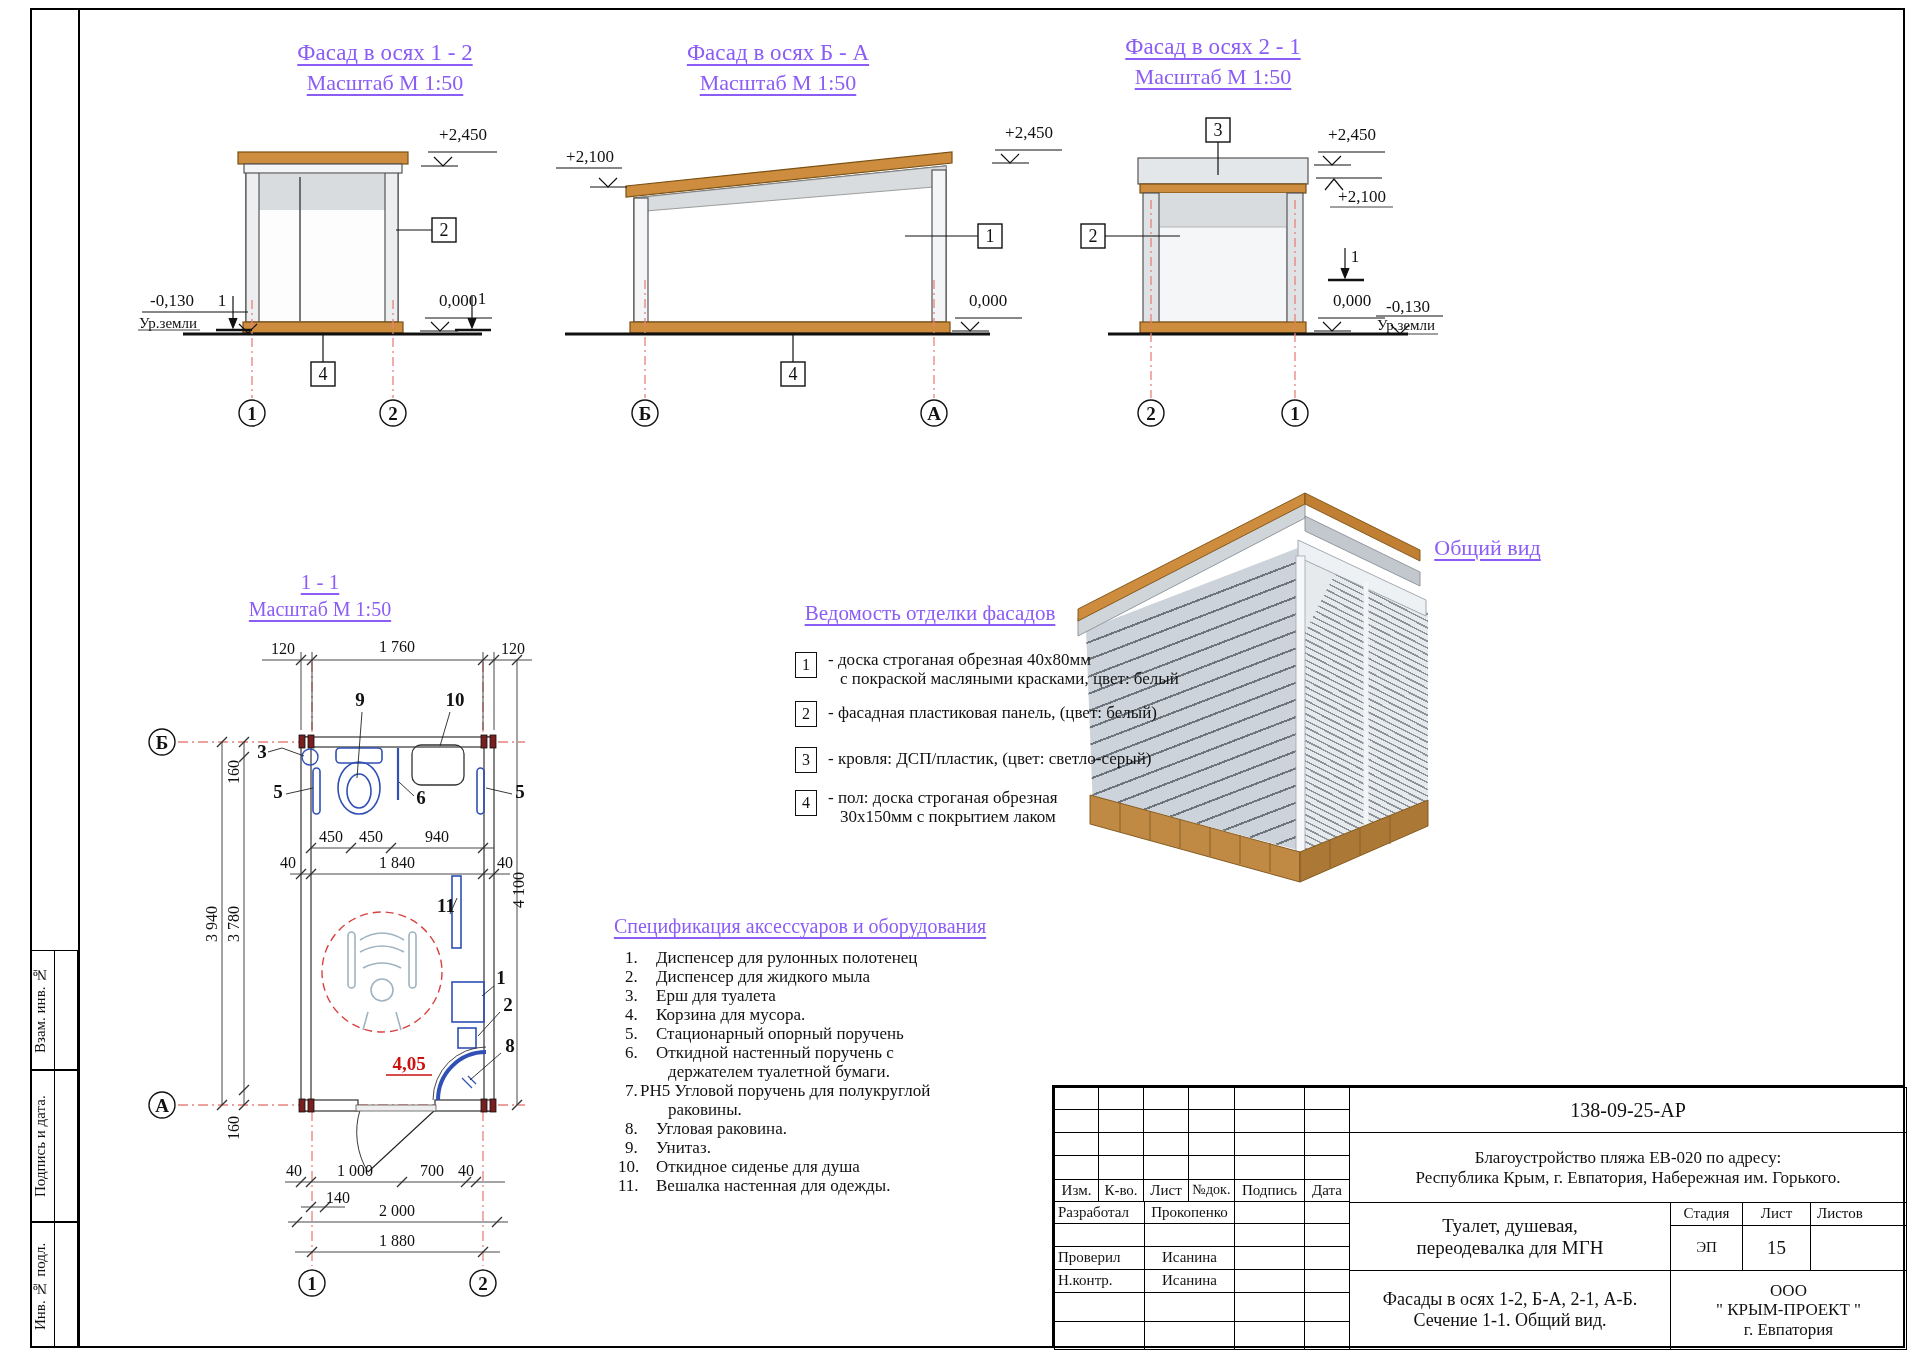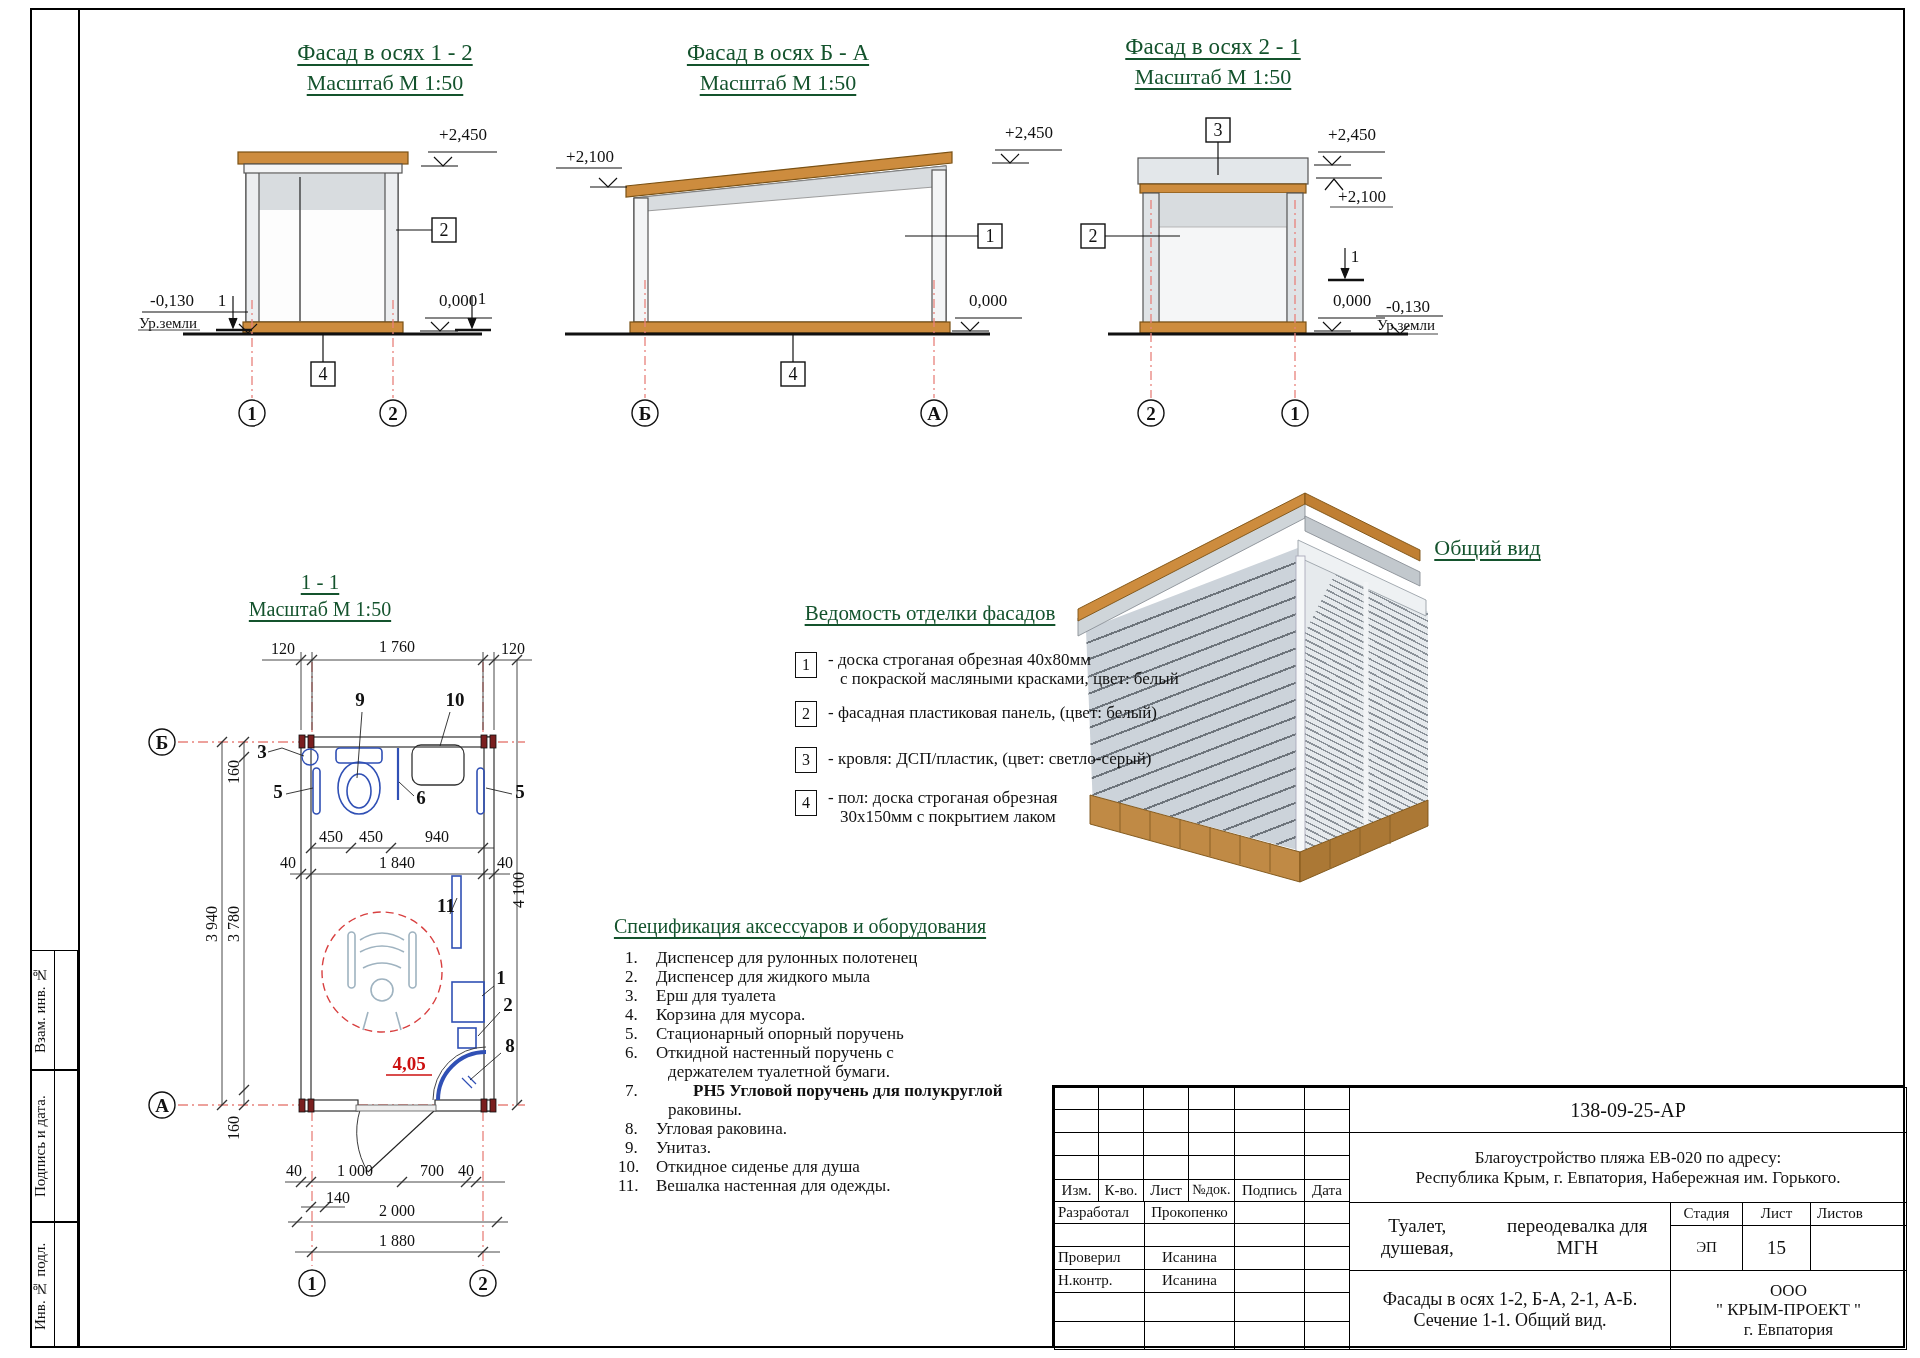--- a/index.html
+++ b/index.html
@@ -1,20 +1,20 @@
 <!DOCTYPE html>
 <html><head>
 <meta charset="utf-8">
 <style>
   html,body{margin:0;padding:0;background:#fff;}
   #sheet{position:relative;width:1920px;height:1358px;background:#fff;overflow:hidden;
          font-family:"Liberation Serif","DejaVu Serif",serif;color:#111;}
   .abs{position:absolute;box-sizing:border-box;}
   .dtitle{position:absolute;text-align:center;text-decoration:underline;text-underline-offset:4px;
-          font-weight:400;color:#14532d;white-space:nowrap;box-sizing:border-box;}
+          font-weight:400;color:#8b5cf6;white-space:nowrap;box-sizing:border-box;}
   .cell{position:absolute;border:1px solid #000;box-sizing:border-box;display:flex;
         align-items:center;justify-content:center;text-align:center;line-height:1.15;}
   .vtext{writing-mode:vertical-rl;transform:rotate(180deg);white-space:nowrap;font-size:15px;}
   .listrow{position:absolute;white-space:nowrap;font-size:17px;}
   .numbox{position:absolute;width:22px;height:26px;border:1.3px solid #111;display:flex;
           align-items:center;justify-content:center;font-size:16px;box-sizing:border-box;}
   svg text{font-family:"Liberation Serif","DejaVu Serif",serif;fill:#111;}
   .t16{font-size:16px;} .t17{font-size:17px;} .t15{font-size:15px;}
   .cn{font-size:18px;} .axn{font-size:19px;font-weight:bold;} .bold19{font-size:19px;font-weight:bold;}
   .red{fill:#c11;font-weight:bold;}
@@ -431,21 +431,21 @@
     <div class="listrow" style="left:625px;top:986px;">3.</div>
     <div class="listrow" style="left:656px;top:986px;">Ерш  для  туалета</div>
     <div class="listrow" style="left:625px;top:1005px;">4.</div>
     <div class="listrow" style="left:656px;top:1005px;">Корзина  для  мусора.</div>
     <div class="listrow" style="left:625px;top:1024px;">5.</div>
     <div class="listrow" style="left:656px;top:1024px;">Стационарный  опорный  поручень</div>
     <div class="listrow" style="left:625px;top:1043px;">6.</div>
     <div class="listrow" style="left:656px;top:1043px;">Откидной  настенный  поручень  с</div>
     <div class="listrow" style="left:668px;top:1062px;">держателем  туалетной  бумаги.</div>
     <div class="listrow" style="left:625px;top:1081px;">7.</div>
-    <div class="listrow" style="left:693px;top:1081px;font-weight:bold;">РН5 Угловой  поручень  для  полукруглой</div>
+    <div class="listrow" style="left:640px;top:1081px;">РН5 Угловой  поручень  для  полукруглой</div>
     <div class="listrow" style="left:668px;top:1100px;">раковины.</div>
     <div class="listrow" style="left:625px;top:1119px;">8.</div>
     <div class="listrow" style="left:656px;top:1119px;">Угловая  раковина.</div>
     <div class="listrow" style="left:625px;top:1138px;">9.</div>
     <div class="listrow" style="left:656px;top:1138px;text-align:right;">Унитаз.</div>
     <div class="listrow" style="left:618px;top:1157px;">10.</div>
     <div class="listrow" style="left:656px;top:1157px;">Откидное сиденье для душа</div>
     <div class="listrow" style="left:618px;top:1176px;">11.</div>
     <div class="listrow" style="left:656px;top:1176px;font-family:Liberation Serif, serif;">Вешалка настенная для одежды.</div>
   </div>
@@ -507,21 +507,21 @@
     <div class="cell" style="left:0;top:234px;width:91px;height:29px;"></div>
     <div class="cell" style="left:90px;top:234px;width:91px;height:29px;"></div>
     <div class="cell" style="left:180px;top:234px;width:71px;height:29px;"></div>
     <div class="cell" style="left:250px;top:234px;width:46px;height:29px;"></div>
 
     <div class="cell" style="left:295px;top:0;width:558px;height:46px;font-size:20px;">138-09-25-АР</div>
     <div class="cell" style="left:295px;top:45px;width:558px;height:71px;flex-direction:column;font-size:17px;">
       <span>Благоустройство пляжа ЕВ-020 по  адресу:</span>
       <span>Республика  Крым,  г. Евпатория,  Набережная  им. Горького.</span>
     </div>
-    <div class="cell" style="left:295px;top:115px;width:322px;height:69px;flex-direction:row;font-size:19px;">
+    <div class="cell" style="left:295px;top:115px;width:322px;height:69px;flex-direction:column;font-size:19px;">
       <span>Туалет, душевая,</span>
       <span>переодевалка для МГН</span>
     </div>
     <div class="cell" style="left:616px;top:115px;width:73px;height:24px;font-size:15px;">Стадия</div>
     <div class="cell" style="left:688px;top:115px;width:69px;height:24px;font-size:15px;">Лист</div>
     <div class="cell" style="left:756px;top:115px;width:97px;height:24px;font-size:15px;justify-content:flex-start;padding-left:6px;">Листов</div>
     <div class="cell" style="left:616px;top:138px;width:73px;height:46px;font-size:15px;">ЭП</div>
     <div class="cell" style="left:688px;top:138px;width:69px;height:46px;font-size:19px;">15</div>
     <div class="cell" style="left:756px;top:138px;width:97px;height:46px;font-size:19px;"></div>
     <div class="cell" style="left:295px;top:183px;width:322px;height:80px;flex-direction:column;font-size:18px;">

